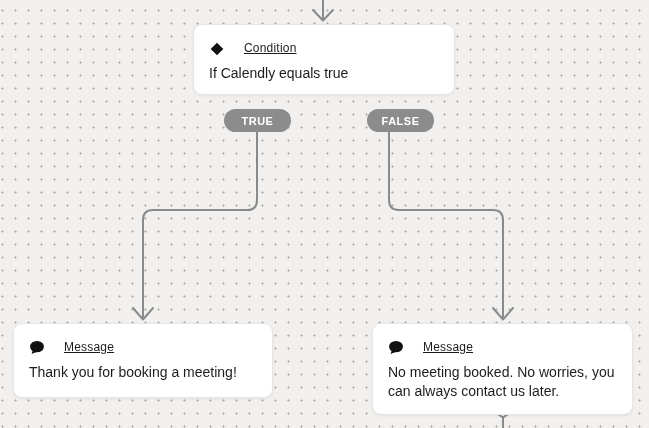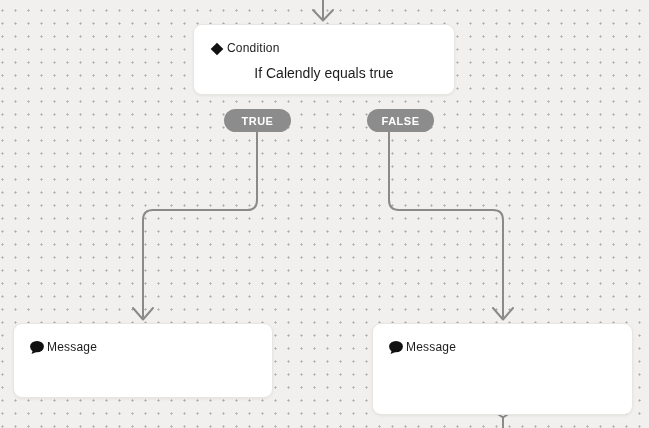--- a/index.html
+++ b/index.html
@@ -27,25 +27,25 @@
   svg.edges path{stroke:var(--edge-color);stroke-width:2;fill:none;stroke-linejoin:round;stroke-linecap:round;}
   .node{
     position:absolute;background:var(--node-bg);
     border:1px solid var(--node-border);border-radius:9px;
     box-shadow:0 1px 3px rgba(0,0,0,0.06);
     padding:16px 15px 14px 15px;color:var(--text-color);
   }
   .node-condition{left:193px;top:24px;width:262px;height:71px;}
   .node-msg-left{left:13px;top:323px;width:260px;height:75px;}
   .node-msg-right{left:372px;top:323px;width:261px;height:92px;}
-  .node-header{display:flex;align-items:flex-start;gap:2px;height:14px;}
+  .node-header{display:flex;align-items:flex-start;gap:19px;height:14px;text-decoration:underline;}
   .node-type{font-size:12px;font-weight:500;letter-spacing:0.2px;color:var(--text-color);}
   .node-icon{display:inline-flex;width:16px;height:15px;align-items:center;justify-content:center;flex:0 0 auto;}
   .node-icon svg{display:block;fill:var(--icon-color);}
-  .node-body{margin-top:9px;font-size:14px;line-height:18.5px;color:var(--text-color);text-align:center;}
+  .node-body{margin-top:9px;font-size:14px;line-height:18.5px;color:var(--text-color);}
   .pill{
     position:absolute;width:67px;height:23px;border-radius:12px;
     background:var(--pill-bg);color:var(--pill-text);
     display:flex;align-items:center;justify-content:center;
     font-size:11px;font-weight:600;letter-spacing:0.5px;
   }
   .pill-true{left:224px;top:109px;}
   .pill-false{left:367px;top:109px;}
 </style>
 </head>
@@ -90,27 +90,34 @@
   <div class="node node-msg-left">
     <div class="node-header">
       <span class="node-icon">
         <svg width="17" height="15" viewBox="0 0 18 16">
             <ellipse cx="9" cy="7" rx="7.8" ry="6.4"></ellipse>
             <path d="M4.6 10.6 L2.8 15.4 L9.2 12.8 Z"></path>
           </svg>
       </span>
       <span class="node-type">Message</span>
     </div>
+    <div class="node-body">
+      <div>Thank you for booking a meeting!</div>
+    </div>
   </div>
 
   <div class="node node-msg-right">
     <div class="node-header">
       <span class="node-icon">
         <svg width="17" height="15" viewBox="0 0 18 16">
             <ellipse cx="9" cy="7" rx="7.8" ry="6.4"></ellipse>
             <path d="M4.6 10.6 L2.8 15.4 L9.2 12.8 Z"></path>
           </svg>
       </span>
       <span class="node-type">Message</span>
     </div>
+    <div class="node-body">
+      <div>No meeting booked. No worries, you</div>
+      <div>can always contact us later.</div>
+    </div>
   </div>
 
 </div>
 
 </body></html>

